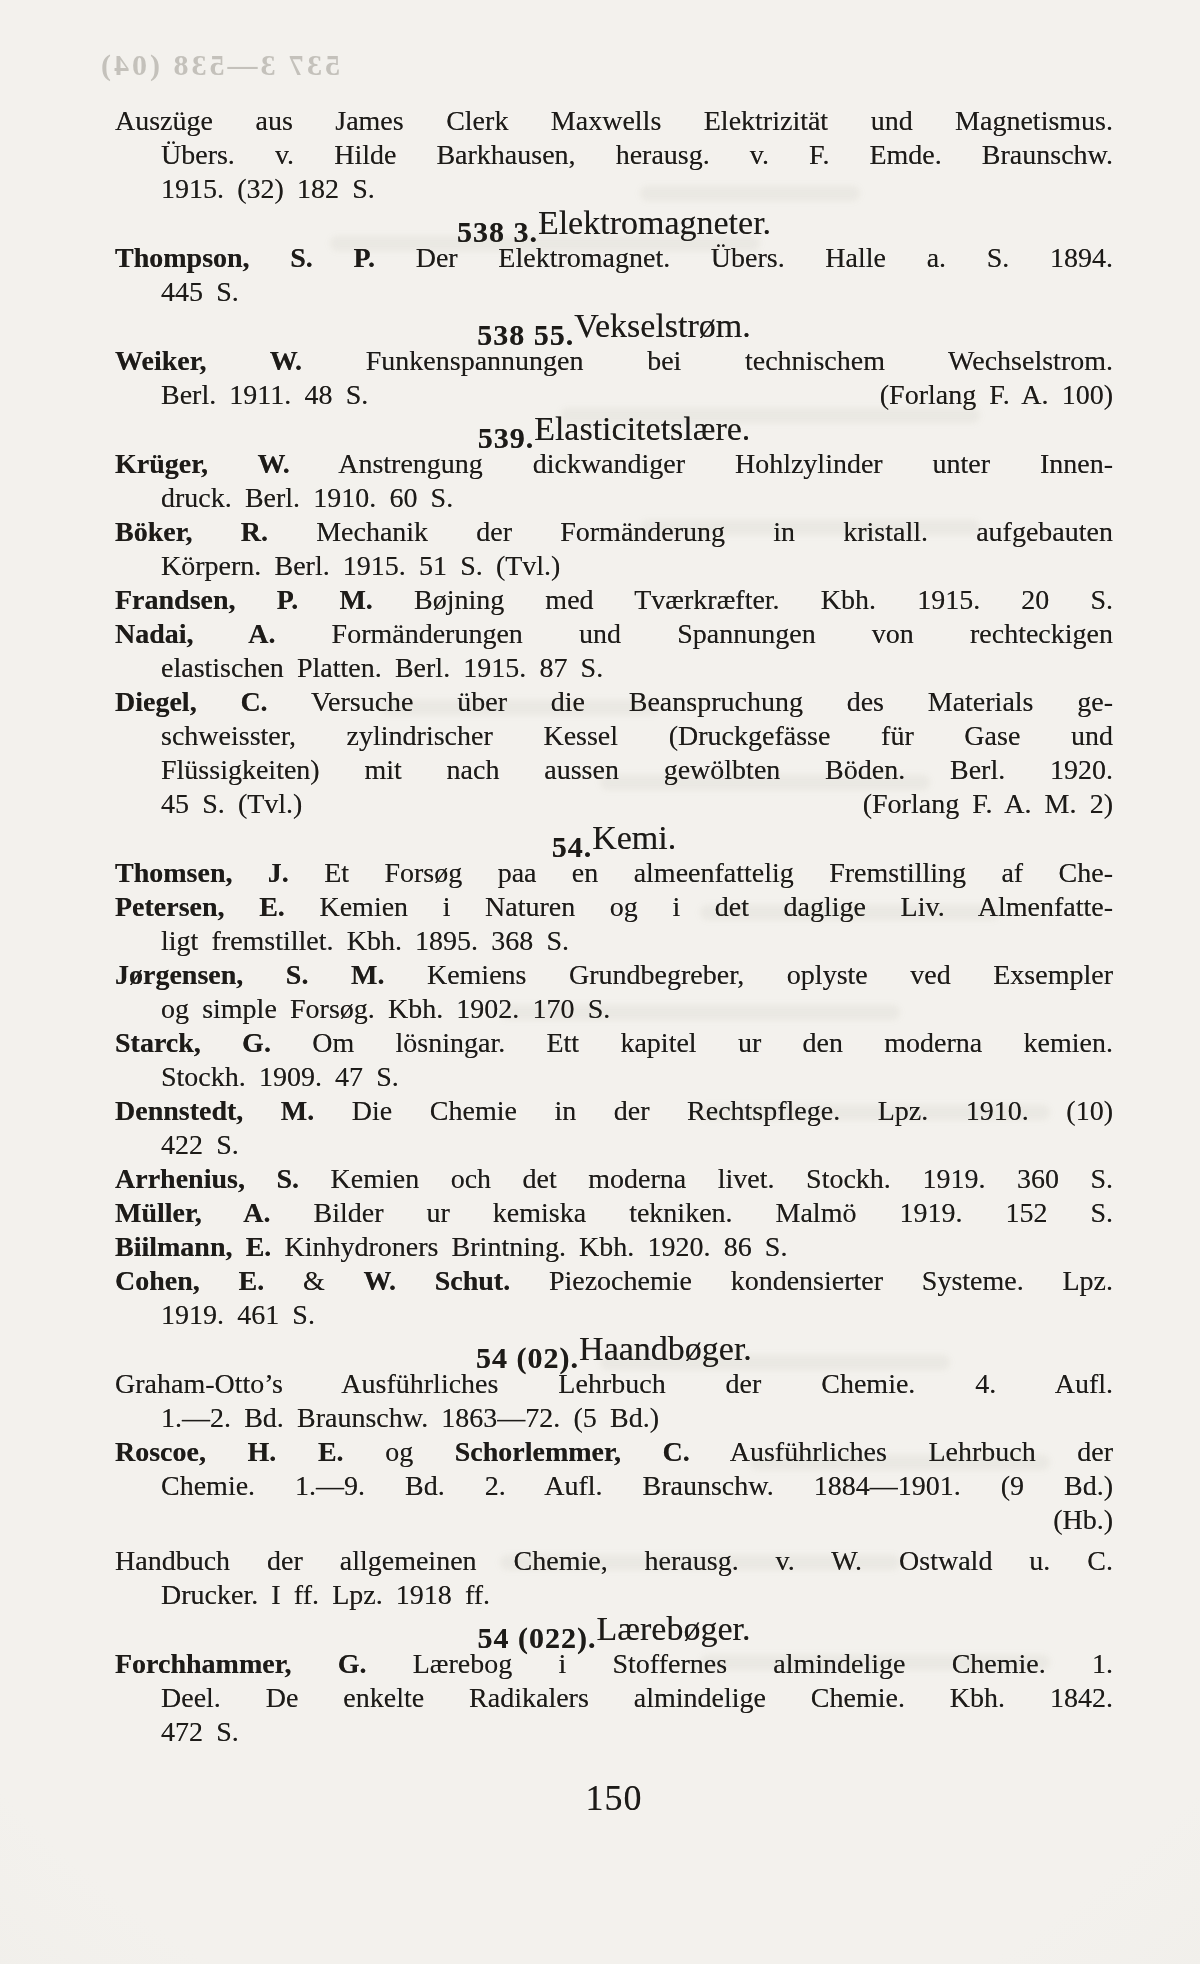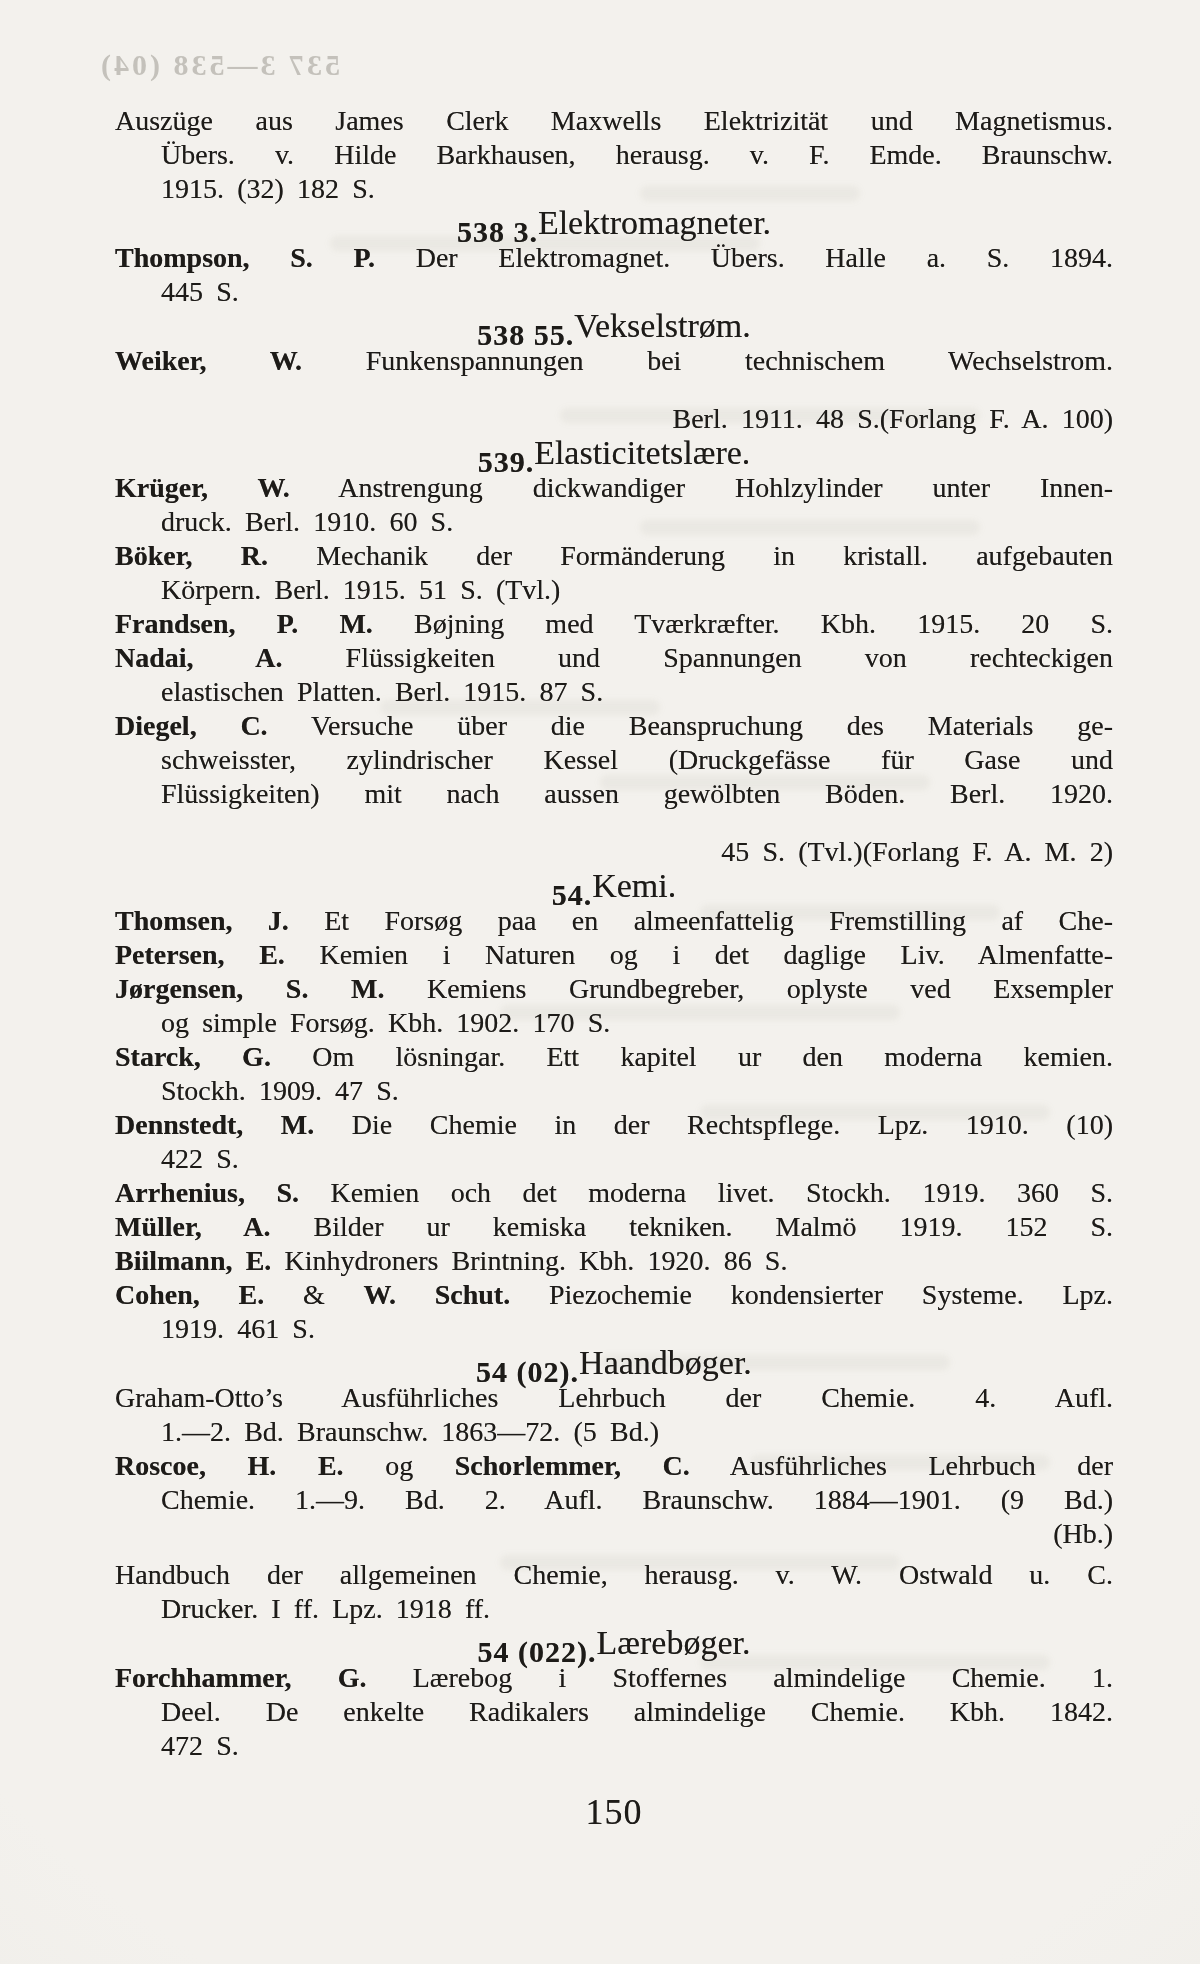--- a/index.html
+++ b/index.html
@@ -50,23 +50,22 @@
   .line.justify {
     white-space: normal;
     text-align: justify;
     text-align-last: justify;
   }
   .line.left { text-align: left; }
   .line.right { text-align: right; }
   .line.indent { padding-left: 46px; }
   .line.split {
     display: flex;
-    justify-content: flex-end;
+    justify-content: space-between;
     white-space: nowrap;
-    margin-top: 24px;
   }
   .bold { font-weight: bold; }
   .section {
     display: flex;
     justify-content: center;
     align-items: baseline;
     line-height: 34px;
     text-shadow: 0 0 0.4px rgba(10, 10, 10, 0.55);
   }
   .secnum {
@@ -140,41 +139,42 @@
         <div class="line left indent"><span class="lpart"><span>druck. Berl. 1910. 60 S.</span></span></div>
       </div>
       <div class="entry">
         <div class="line justify"><span class="lpart"><span class="bold">Böker, R.</span><span> Mechanik der Formänderung in kristall. aufgebauten</span></span></div>
         <div class="line left indent"><span class="lpart"><span>Körpern. Berl. 1915. 51 S. (Tvl.)</span></span></div>
       </div>
       <div class="entry">
         <div class="line justify"><span class="lpart"><span class="bold">Frandsen, P. M.</span><span> Bøjning med Tværkræfter. Kbh. 1915. 20 S.</span></span></div>
       </div>
       <div class="entry">
-        <div class="line justify"><span class="lpart"><span class="bold">Nadai, A.</span><span> Flüssigkeiten und Spannungen von rechteckigen</span></span></div>
+        <div class="line justify"><span class="lpart"><span class="bold">Nadai, A.</span><span> Formänderungen und Spannungen von rechteckigen</span></span></div>
         <div class="line left indent"><span class="lpart"><span>elastischen Platten. Berl. 1915. 87 S.</span></span></div>
       </div>
       <div class="entry">
         <div class="line justify"><span class="lpart"><span class="bold">Diegel, C.</span><span> Versuche über die Beanspruchung des Materials ge-</span></span></div>
         <div class="line justify indent"><span class="lpart"><span>schweisster, zylindrischer Kessel (Druckgefässe für Gase und</span></span></div>
         <div class="line justify indent"><span class="lpart"><span>Flüssigkeiten) mit nach aussen gewölbten Böden. Berl. 1920.</span></span></div>
         <div class="line left indent split">
           <span class="lpart"><span>45 S. (Tvl.)</span></span>
           <span class="rpart">(Forlang F. A. M. 2)</span>
         </div>
       </div>
       <div class="section">
         <span class="secnum">54.</span>
         <span class="seclabel">Kemi.</span>
       </div>
       <div class="entry">
         <div class="line justify"><span class="lpart"><span class="bold">Thomsen, J.</span><span> Et Forsøg paa en almeenfattelig Fremstilling af Che-</span></span></div>
       </div>
       <div class="entry">
         <div class="line justify"><span class="lpart"><span class="bold">Petersen, E.</span><span> Kemien i Naturen og i det daglige Liv. Almenfatte-</span></span></div>
+        <div class="line left indent"><span class="lpart"><span>ligt fremstillet. Kbh. 1895. 368 S.</span></span></div>
       </div>
       <div class="entry">
         <div class="line justify"><span class="lpart"><span class="bold">Jørgensen, S. M.</span><span> Kemiens Grundbegreber, oplyste ved Exsempler</span></span></div>
         <div class="line left indent"><span class="lpart"><span>og simple Forsøg. Kbh. 1902. 170 S.</span></span></div>
       </div>
       <div class="entry">
         <div class="line justify"><span class="lpart"><span class="bold">Starck, G.</span><span> Om lösningar. Ett kapitel ur den moderna kemien.</span></span></div>
         <div class="line left indent"><span class="lpart"><span>Stockh. 1909. 47 S.</span></span></div>
       </div>
       <div class="entry">

